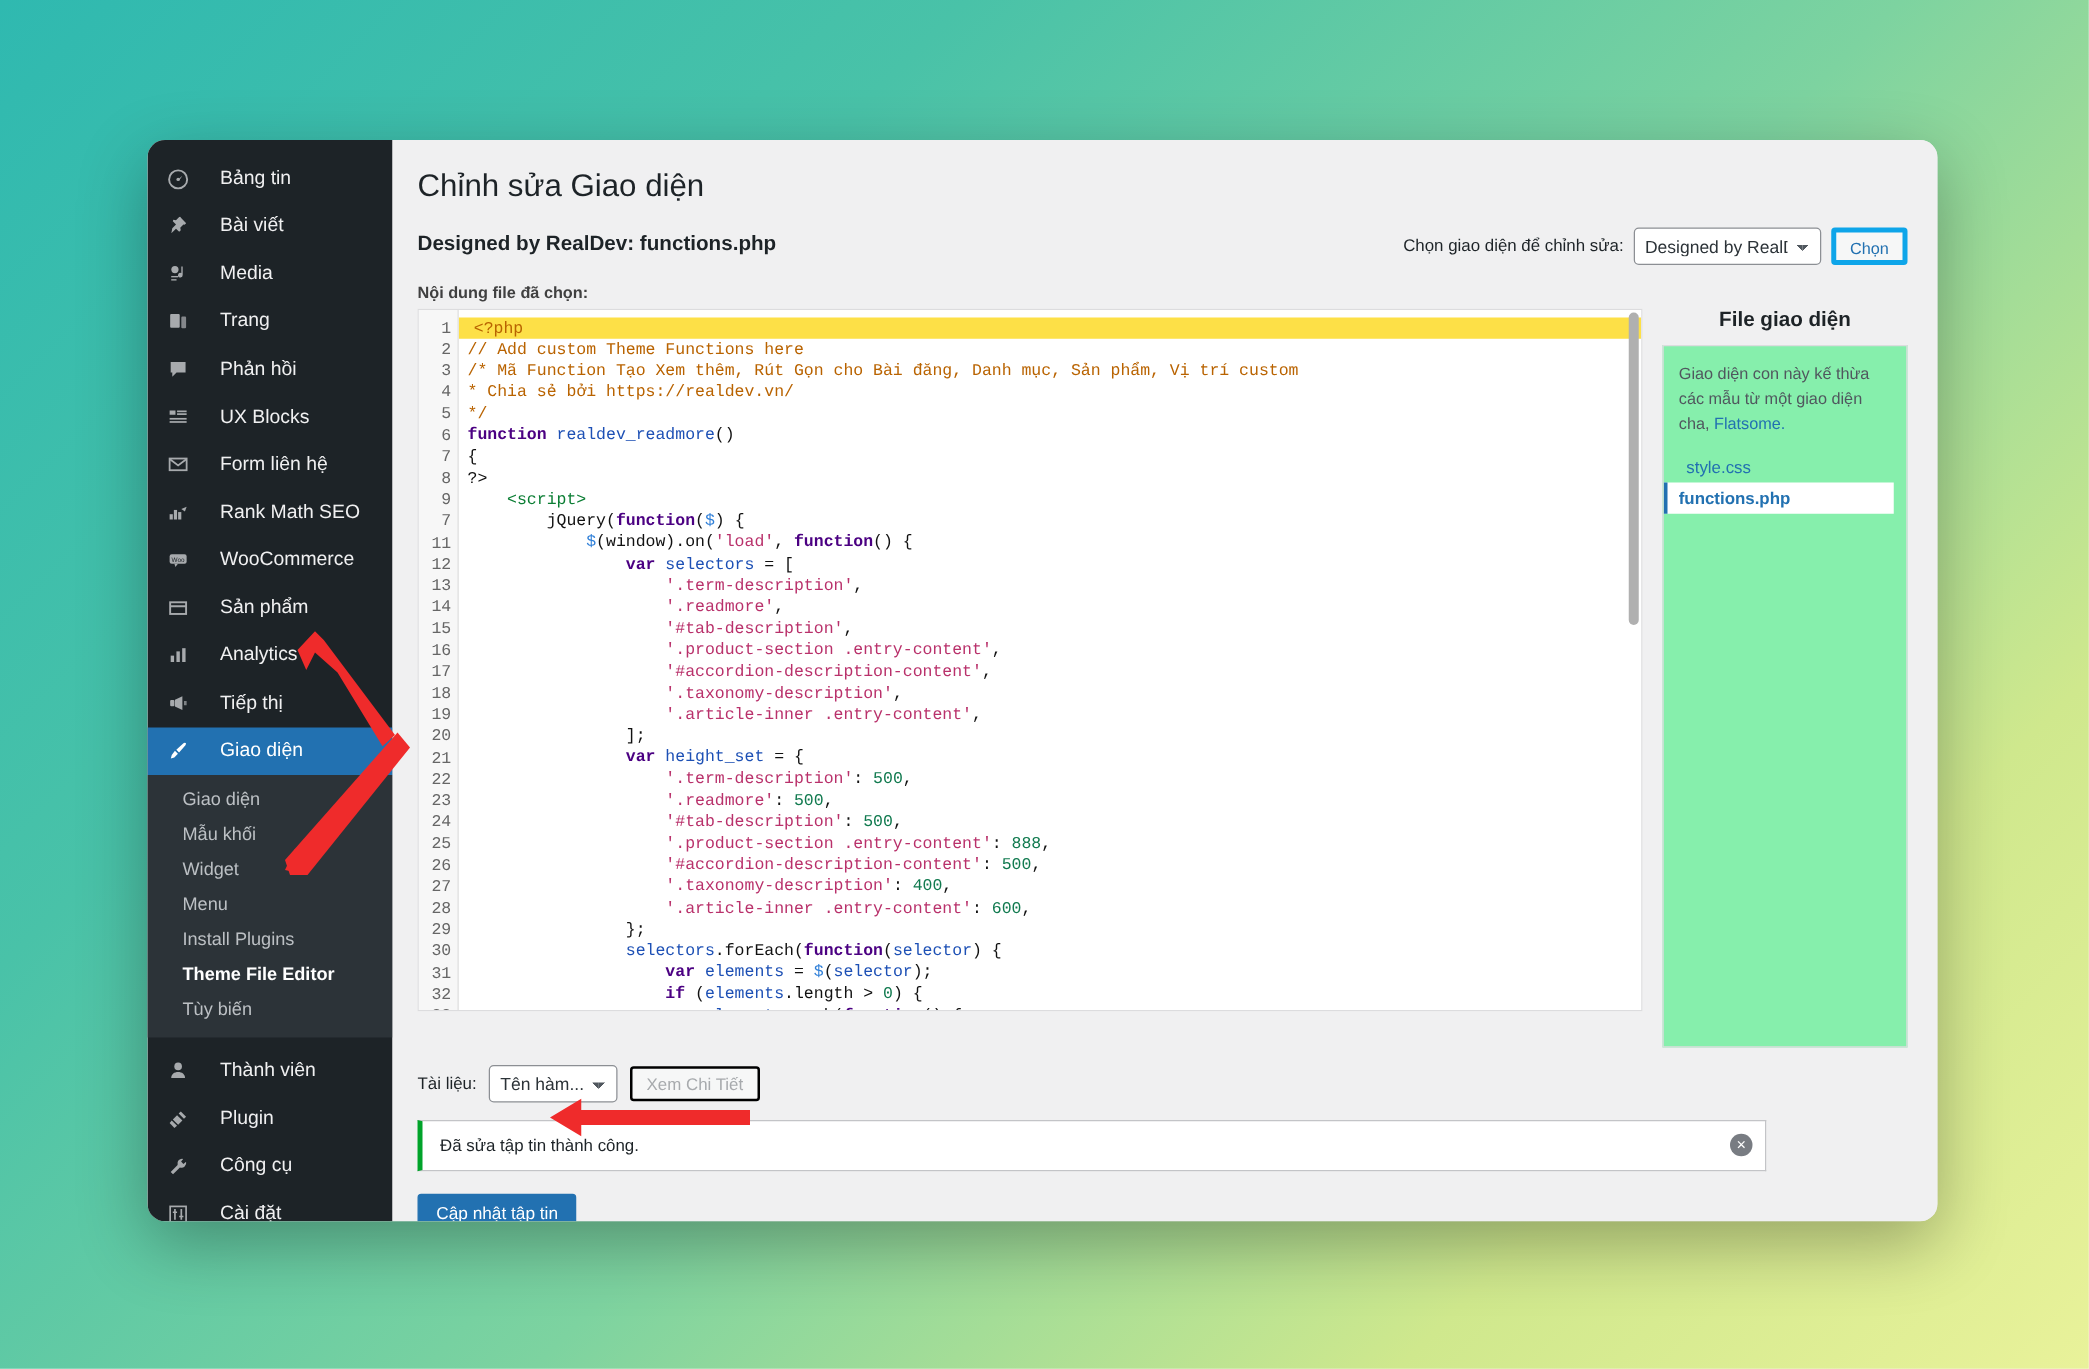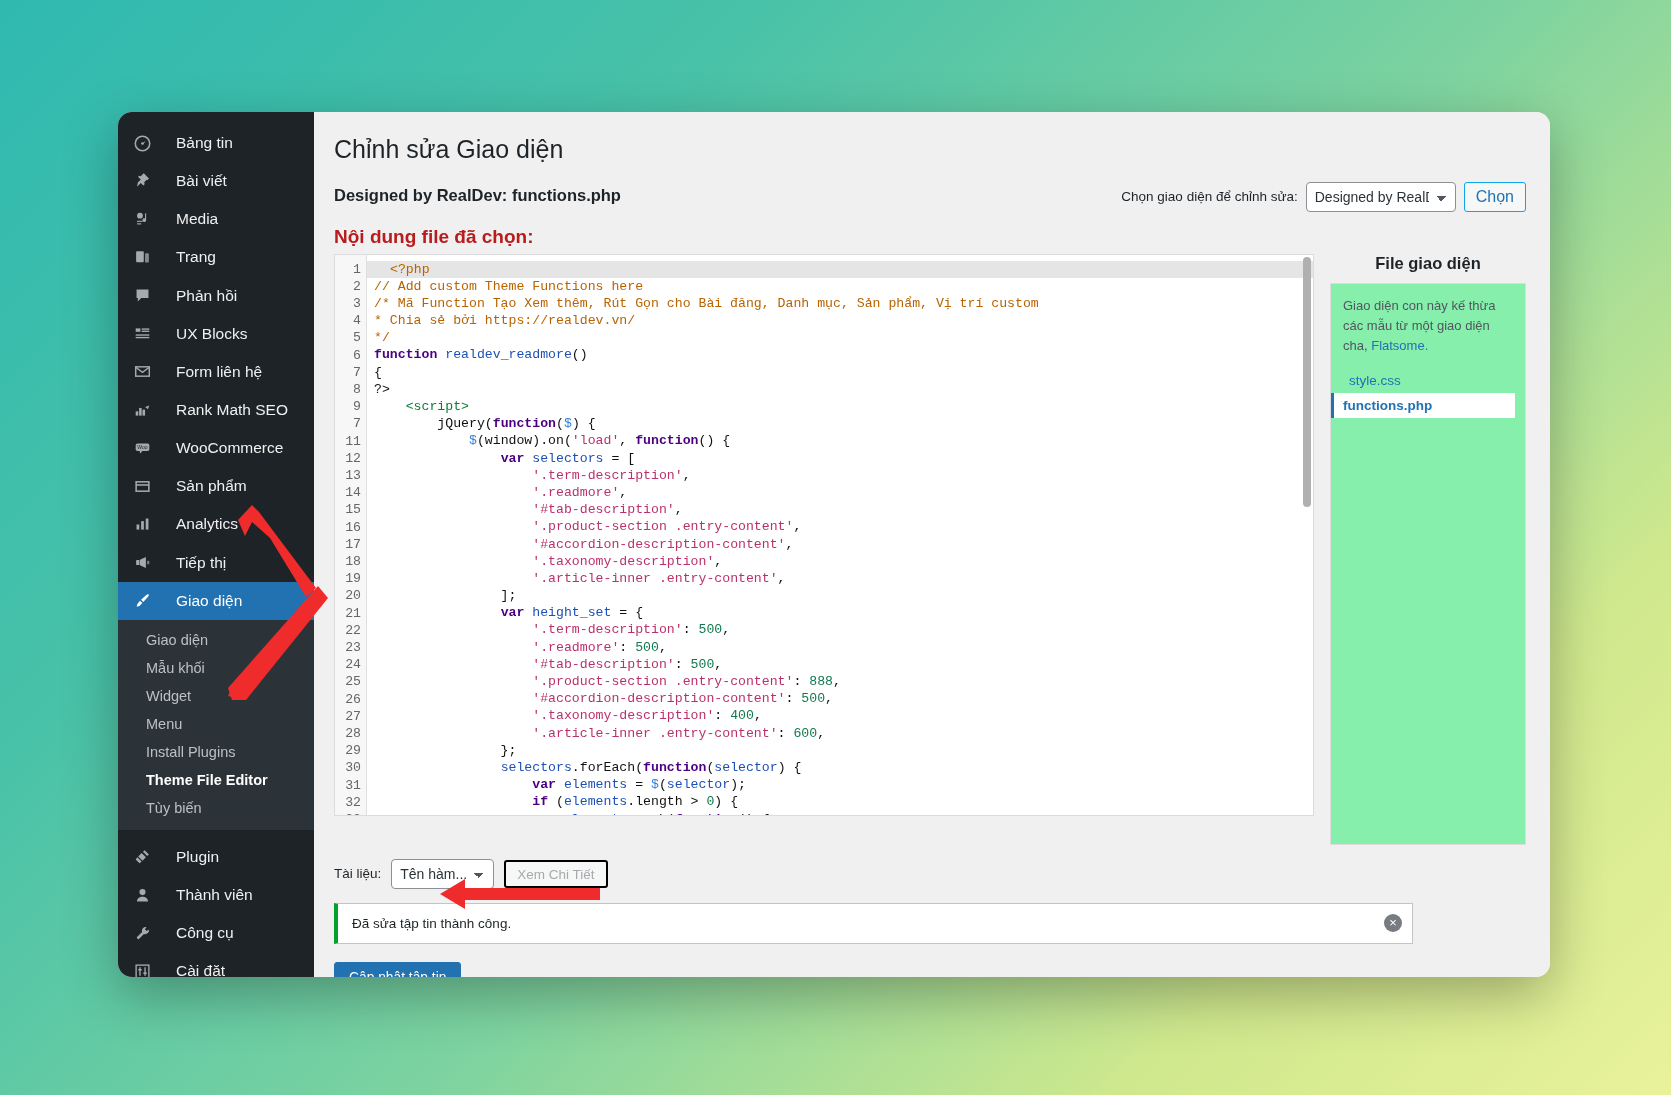--- a/index.html
+++ b/index.html
@@ -119,33 +119,33 @@
     background-image:
       linear-gradient(45deg, transparent 50%, #50575e 50%),
       linear-gradient(135deg, #50575e 50%, transparent 50%);
     background-position: calc(100% - 14px) 13px, calc(100% - 9px) 13px;
     background-size: 5px 5px, 5px 5px;
     background-repeat: no-repeat;
     max-width: 150px;
   }
   .btn-secondary {
     font-family: "Liberation Sans", sans-serif;
-    font-size: 16px;
+    font-size: 13px;
     color: #2271b1;
     background: #f6f7f7;
-    border: 1px solid #0ea5e9;
+    border: 4px solid #0ea5e9;
     border-radius: 3px;
     padding: 5px 11px;
     height: 30px;
     cursor: pointer;
   }
   #content-label {
-    font-size: 19px;
+    font-size: 13px;
     font-weight: bold;
-    color: #b91c1c;
+    color: #404040;
     margin: 14px 0 6px 0;
   }
   
   #editor-area {
     display: flex;
     gap: 16px;
     align-items: flex-start;
   }
   #editor-wrap {
     flex: 1 1 auto;
@@ -170,21 +170,21 @@
   }
   #code {
     flex: 1 1 auto;
     padding: 6px 0 0 7px;
     white-space: pre;
     overflow: hidden;
     color: #000;
     position: relative;
   }
   #code .ln { display:block; height: 17.2px; }
-  #code .ln.first { background: #e5e5e5; margin-left:-7px; padding-left:23px; }
+  #code .ln.first { background: #fde047; margin-left:-7px; padding-left:12px; }
   .c-com   { color: #b96300; }
   .c-kw    { color: #4b0082; font-weight: 600; }
   .c-fn    { color: #1d50b5; }
   .c-var   { color: #1d50b5; }
   .c-str   { color: #b9316b; }
   .c-num   { color: #117a4f; }
   .c-tag   { color: #0a7d33; }
   .c-dollar{ color: #2f7fd8; }
   .c-plain { color: #111; }
   #scrollbar-v {
@@ -440,36 +440,36 @@
       <div class="submenu-item">Install Plugins</div>
       <div class="submenu-item active">Theme File Editor</div>
       <div class="submenu-item">Tùy biến</div>
     </div>
 
     <div class="sep"></div>
 
     <div class="menu-item">
       <span class="mi-icon">
         <svg width="17" height="17" viewBox="0 0 20 20" fill="currentColor">
+            <circle cx="10" cy="6" r="3.6"></circle>
+            <path d="M3.5 17c0-3.6 2.9-5.6 6.5-5.6s6.5 2 6.5 5.6z"></path>
+          </svg>
+      </span>
+      <span>Thành viên</span>
+    </div>
+
+    <div class="menu-item">
+      <span class="mi-icon">
+        <svg width="17" height="17" viewBox="0 0 20 20" fill="currentColor">
             <path d="M12.5 2.5l5 5-2 2-5-5z"></path>
             <path d="M4 11l5 5-2.5 2L2 13.5z"></path>
             <path d="M9 6l5 5-4 4-5-5z"></path>
           </svg>
       </span>
       <span>Plugin</span>
-    </div>
-
-    <div class="menu-item">
-      <span class="mi-icon">
-        <svg width="17" height="17" viewBox="0 0 20 20" fill="currentColor">
-            <circle cx="10" cy="6" r="3.6"></circle>
-            <path d="M3.5 17c0-3.6 2.9-5.6 6.5-5.6s6.5 2 6.5 5.6z"></path>
-          </svg>
-      </span>
-      <span>Thành viên</span>
     </div>
 
     <div class="menu-item">
       <span class="mi-icon">
         <svg width="17" height="17" viewBox="0 0 20 20" fill="currentColor">
             <path d="M14.8 2.5a4.5 4.5 0 0 0-5.3 5.8L3 14.8l2.2 2.2 6.5-6.5a4.5 4.5 0 0 0 5.8-5.3L15 7.2l-2.2-2.2z"></path>
           </svg>
       </span>
       <span>Công cụ</span>
     </div>

